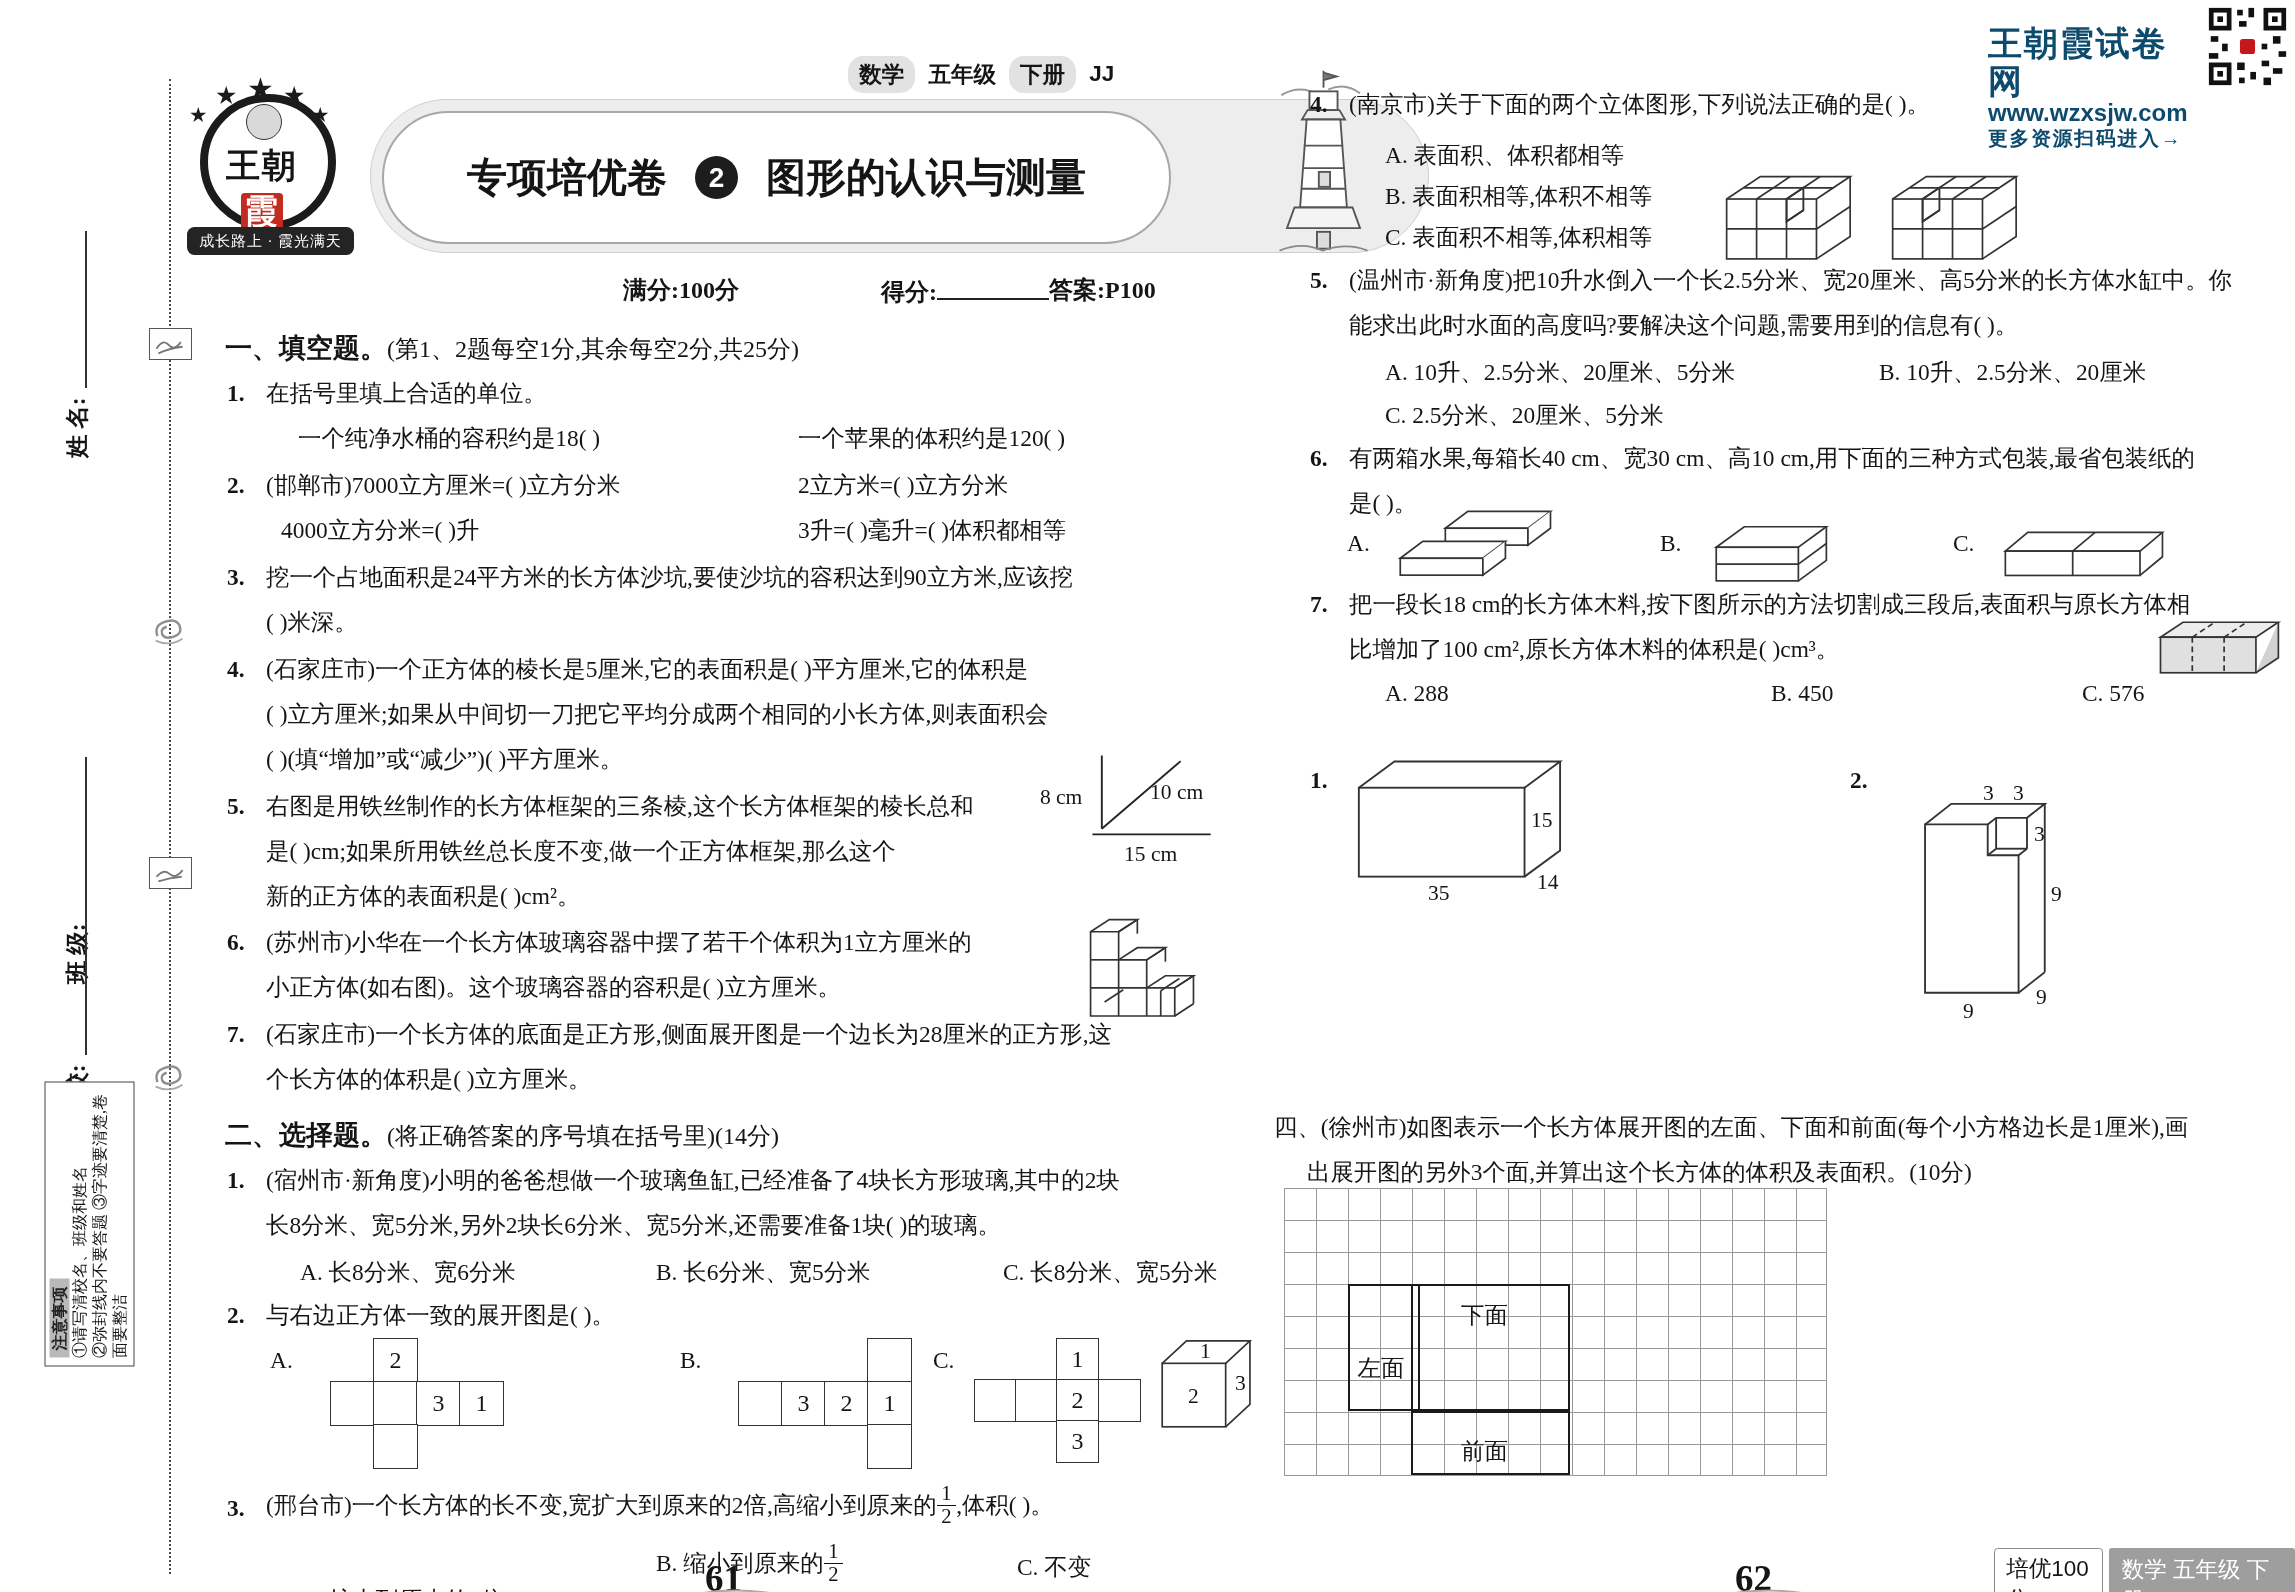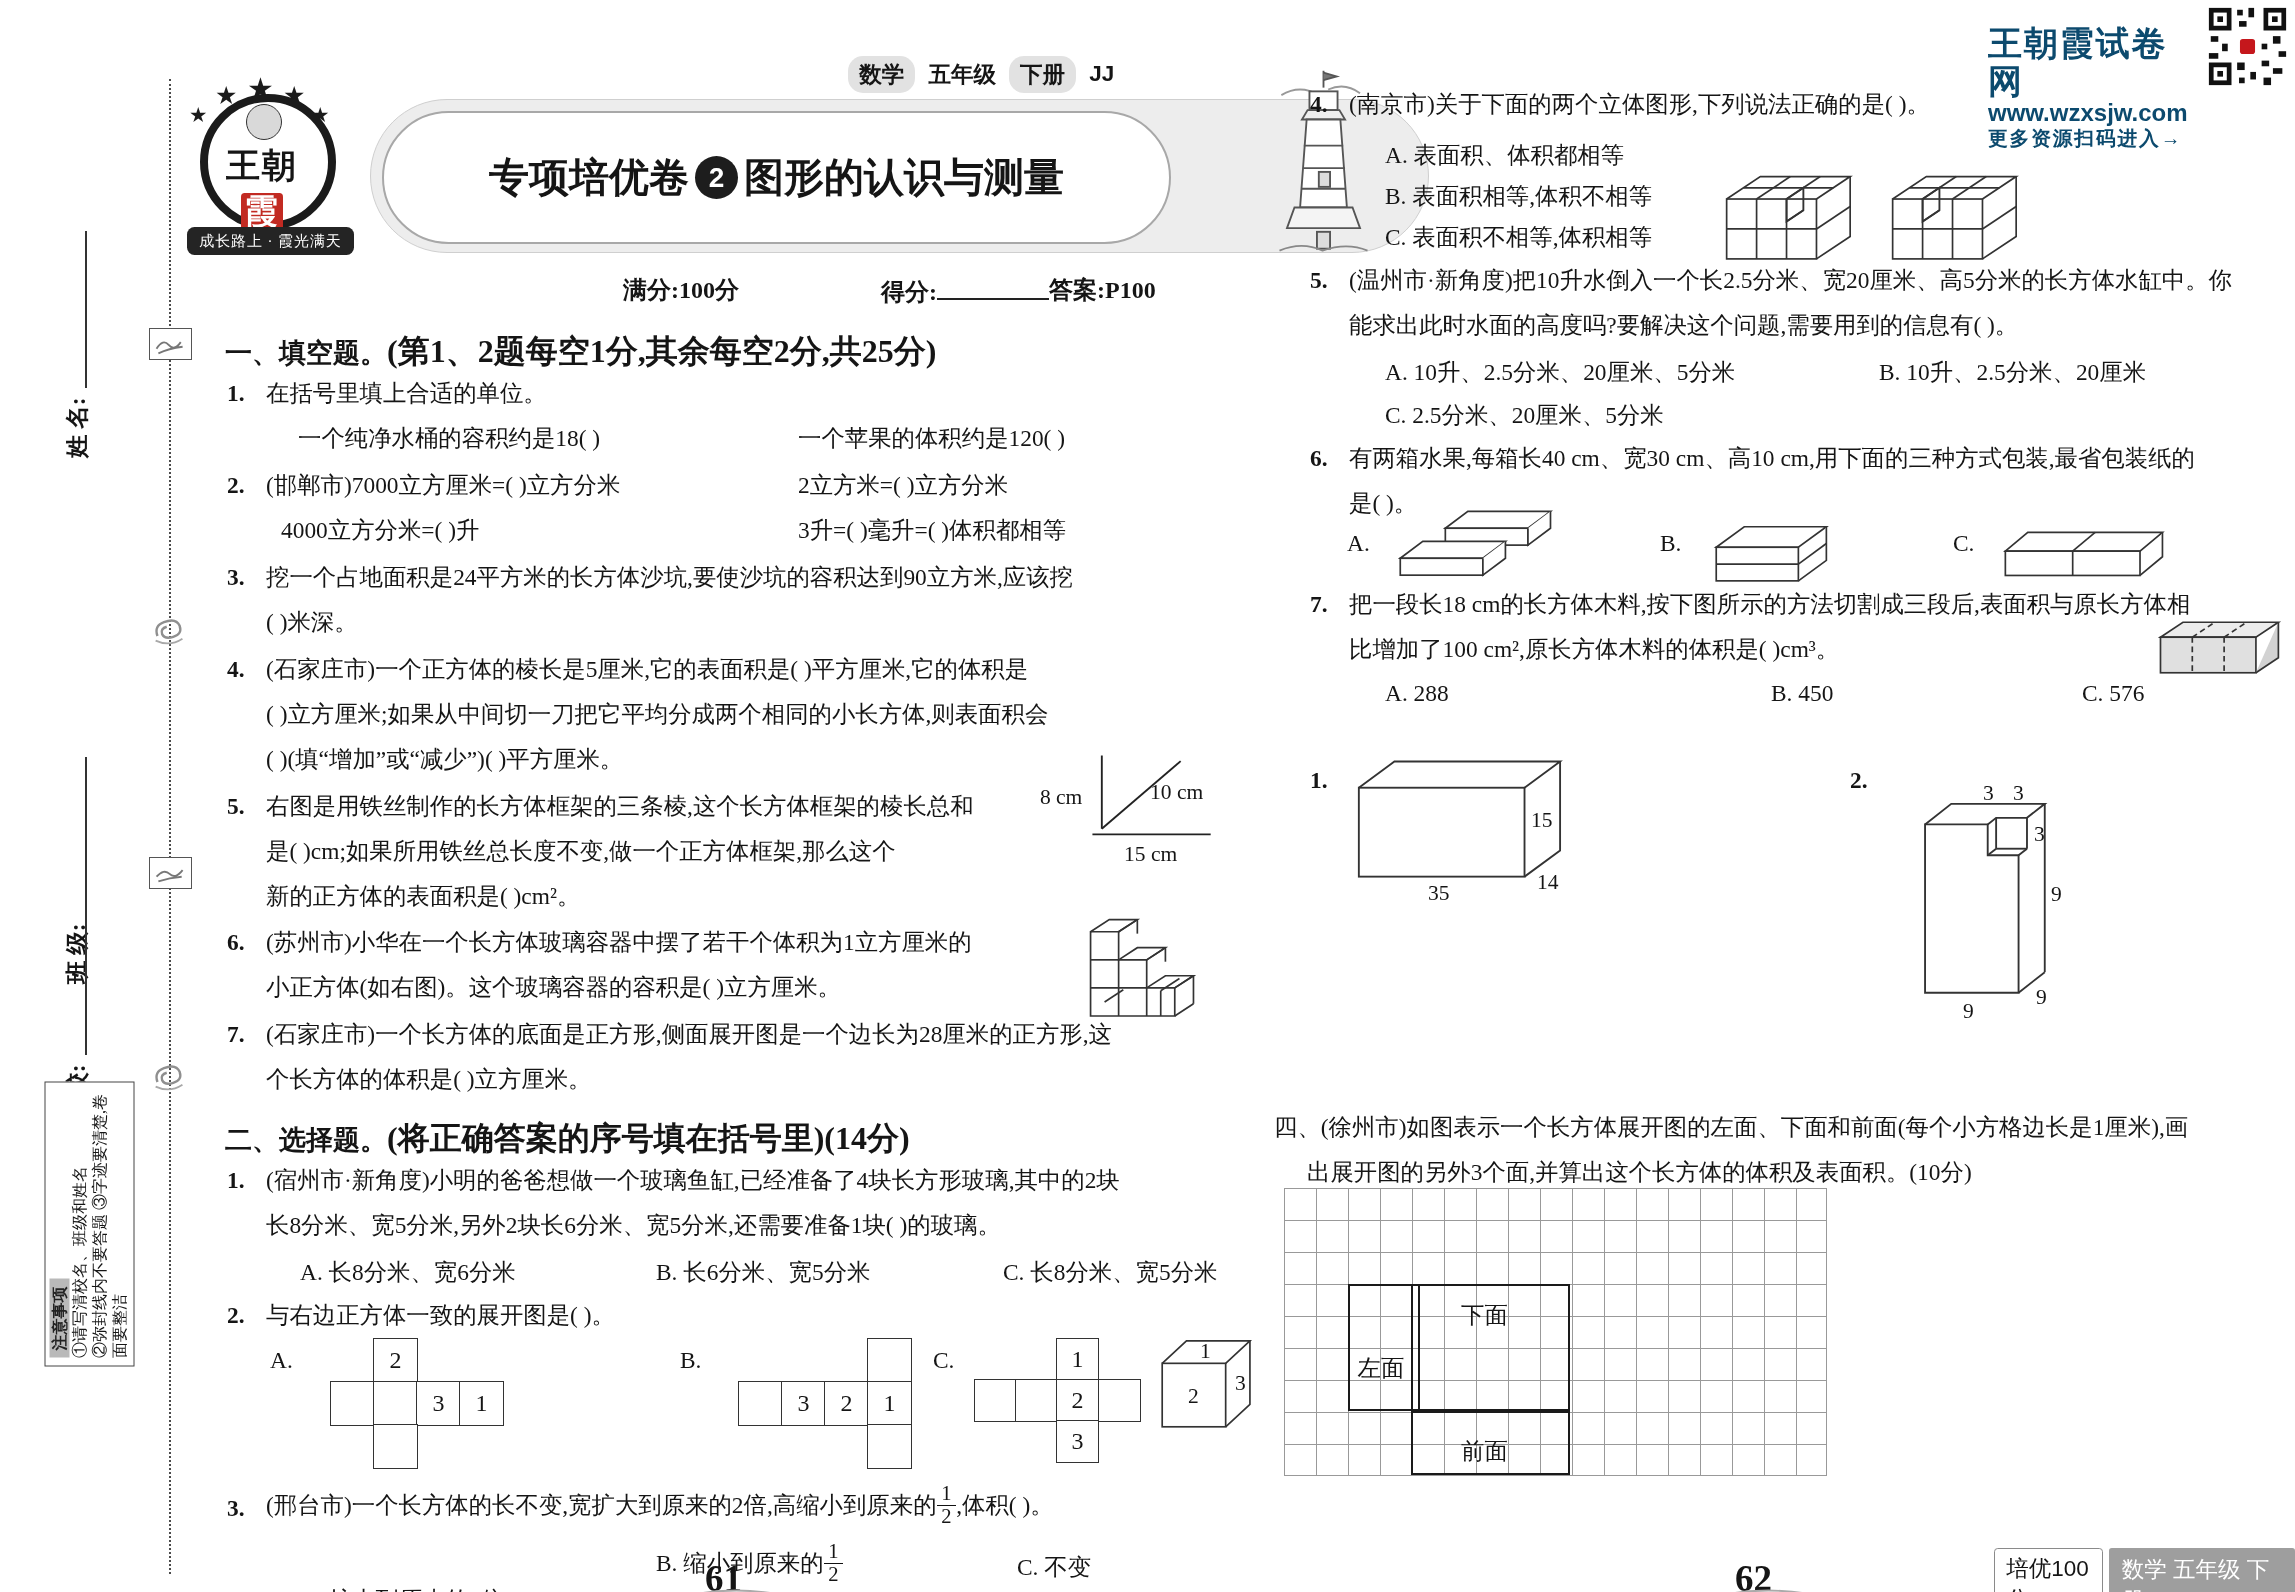--- a/index.html
+++ b/index.html
@@ -2,21 +2,21 @@
 <html style="font-size:15px"><head>
 <meta charset="utf-8">
 <style>
   html,body{margin:0;padding:0;background:#f2f2f2;}
   .sheet{position:relative;width:2295px;height:1593px;background:#fff;overflow:hidden;
          font-family:"Liberation Serif","DejaVu Serif",serif;color:#151515;}
   .t{position:absolute;font-size:23.4px;line-height:1.25;white-space:nowrap;}
   .qn{font-weight:bold;}
   .hb{position:absolute;white-space:nowrap;font-family:"Liberation Sans","DejaVu Sans",sans-serif;
       font-weight:bold;font-size:27px;}
-  .hn{font-family:"Liberation Serif","DejaVu Serif",serif;font-weight:bold;font-size:32px;}
+  .hn{font-family:"Liberation Serif","DejaVu Serif",serif;font-weight:normal;font-size:24px;}
   .opt{position:absolute;font-size:23.4px;white-space:nowrap;}
   
   .meta{position:absolute;left:848px;top:56px;display:flex;gap:13px;align-items:center;
         font-family:"Liberation Sans","DejaVu Sans",sans-serif;font-weight:bold;font-size:22.5px;}
   .pill{background:#e2e2e2;border-radius:15px;padding:2.8px 11.2px;}
   
   .logo{position:absolute;left:187px;top:81px;width:169px;height:183px;}
   .logo-ring{position:absolute;left:13px;top:13px;width:120px;height:120px;border:8.4px solid #1b1b1b;
              border-radius:50%;background:#fff;}
   .logo-star{position:absolute;color:#1b1b1b;font-size:24px;line-height:1;}
@@ -25,21 +25,21 @@
   .logo-name{position:absolute;left:19px;top:62px;width:112px;text-align:center;font-weight:bold;
              font-size:34px;letter-spacing:1.9px;}
   .logo-name .seal{background:#c22a22;color:#fff;padding:0 2.8px;border-radius:3.7px;}
   .logo-ribbon{position:absolute;left:0px;top:146px;width:167px;height:28px;background:#242424;color:#fff;
                border-radius:7.5px;text-align:center;font-size:15px;line-height:28px;letter-spacing:0.9px;}
   
   .banner-outer{position:absolute;left:370px;top:99px;width:1057px;height:152px;background:#ededed;
                 border:1.9px solid #cfcfcf;border-radius:84px;}
   .banner-inner{position:absolute;left:382px;top:111px;width:785px;height:129px;background:#fff;
                 border:2.8px solid #a8a8a8;border-radius:70px;display:flex;align-items:center;justify-content:center;
-                gap:6px;font-family:"Liberation Sans","DejaVu Sans",sans-serif;font-weight:bold;font-size:40px;}
+                gap:28px;font-family:"Liberation Sans","DejaVu Sans",sans-serif;font-weight:bold;font-size:40px;}
   .circle-num{display:inline-flex;width:43px;height:43px;border-radius:50%;background:#1d1d1d;color:#fff;
               align-items:center;justify-content:center;font-size:28px;}
   
   .score{position:absolute;top:274px;font-size:24px;font-weight:bold;white-space:nowrap;}
   .score-line{display:inline-block;width:112px;height:24px;border-bottom:2.3px solid #222;}
   
   .bind-line{position:absolute;left:169px;top:79px;height:1495px;border-left:2.8px dotted #4a4a4a;}
   .vfield{position:absolute;width:281px;height:39px;display:flex;align-items:center;gap:9.4px;
           font-size:23.4px;font-weight:bold;transform:rotate(-90deg);white-space:nowrap;}
   .vfield .uline{display:inline-block;width:157px;height:19px;border-bottom:2.3px solid #333;}

